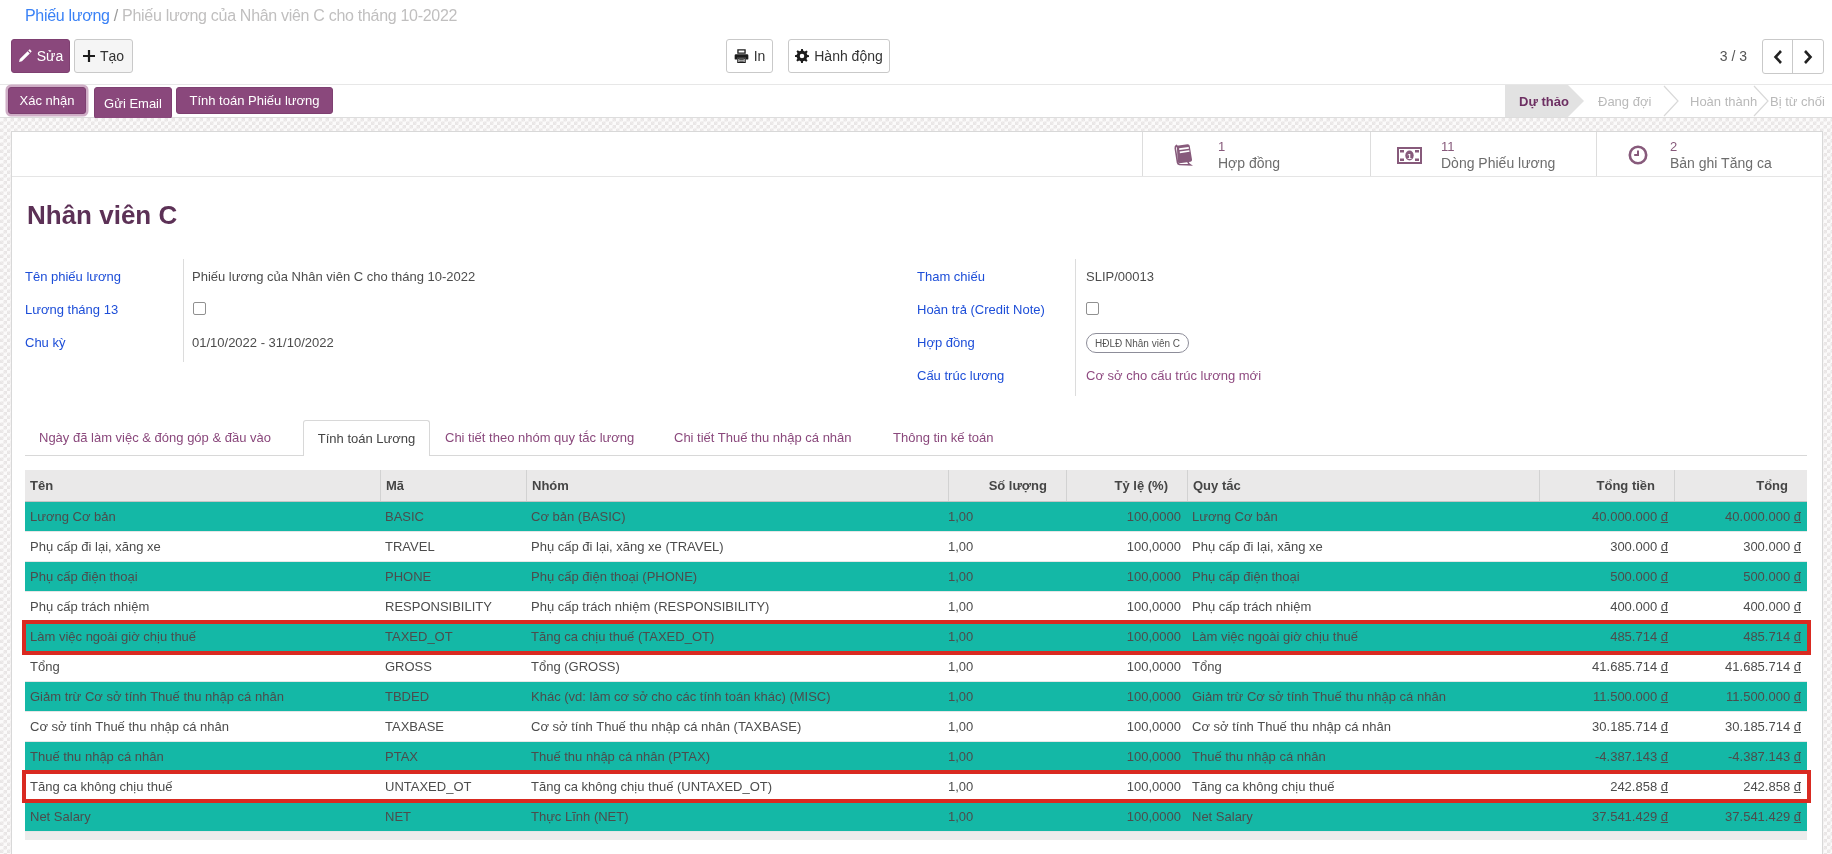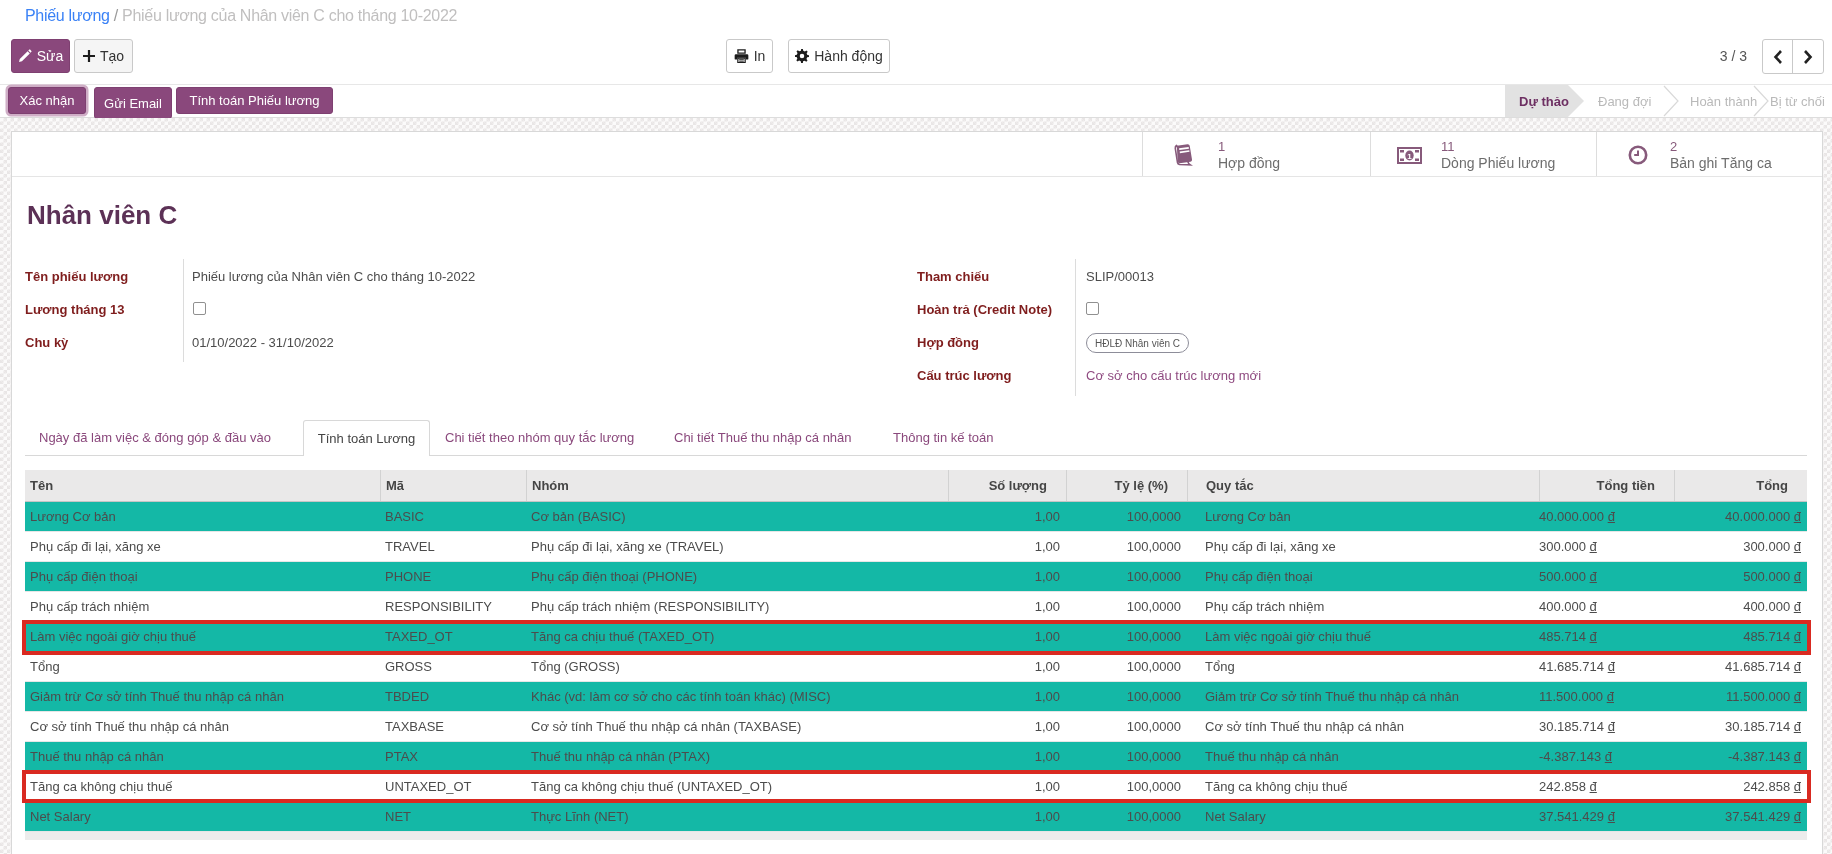--- a/index.html
+++ b/index.html
@@ -1,33 +1,33 @@
 <!DOCTYPE html>
 <html><head><meta charset="utf-8"><style>
 *{margin:0;padding:0;box-sizing:border-box}
 html,body{width:1832px;height:854px;font-family:"Liberation Sans",sans-serif;background:#fff;overflow:hidden}
 body{position:relative;font-size:13px;color:#4c4c4c}
 .abs{position:absolute;white-space:nowrap}
 .btn{display:flex;align-items:center;justify-content:center;border-radius:3px;font-size:14px;white-space:nowrap}
 .btn-white{background:#fff;border:1px solid #c9c9c9;color:#333}
 .btn-purple{background:#8a487c;border:1px solid #7e4071;color:#fff}
 .vline{width:1px;background:#dcdcdc}
-.lbl{font-weight:bold;color:#7f1d1d}
+.lbl{font-weight:normal;color:#1d4ed8}
 .purple{color:#8a487c}
 .statbtn-val{font-size:13px;color:#875a7b;line-height:15px}
 .statbtn-lbl{font-size:14px;color:#6d6d6d;line-height:17px}
 .trow{display:flex;height:30px;border-bottom:1px solid #e6e6e6;align-items:center;background:#fff}
 .trow.odd{background:#14b8a6}
 .thead{height:32px;background:#eae9e9;border-bottom:1px solid #c5c5c5;font-weight:bold;color:#454545}
 .thead>div{height:100%;display:flex;align-items:center}
 .thead .c4,.thead .c5,.thead .c7,.thead .c8{justify-content:flex-end;padding-right:19px}
 .thead>div+div{border-left:1px solid #d2d2d2}
 .c1{width:355px;padding-left:5px}.c2{width:146px;padding-left:5px}.c3{width:422px;padding-left:5px}
-.c4{width:118px;text-align:right;padding-right:6px}.c5{width:121px;text-align:right;padding-right:6px}
-.c6{width:352px;padding-left:18px}.c7{width:135px;text-align:left;padding-right:6px}.c8{width:133px;text-align:right;padding-right:6px}
+.c4{width:118px;padding-right:6px}.c5{width:121px;text-align:right;padding-right:6px}
+.c6{width:352px;padding-left:5px}.c7{width:135px;text-align:right;padding-right:6px}.c8{width:133px;text-align:right;padding-right:6px}
 
 </style></head>
 <body>
 
 <div class="abs" style="left:25px;top:7px;font-size:16px;letter-spacing:-0.3px">
 <span style="color:#3b82f6">Phiếu lương</span><span style="color:#9a9a9a"> / </span><span style="color:#c0bfbf">Phiếu lương của Nhân viên C cho tháng 10-2022</span>
 </div>
 
 <div class="abs btn btn-purple" style="left:11px;top:39px;width:59px;height:34px">
 <svg width="14" height="14" viewBox="0 0 16 16" style="margin-right:5px">

